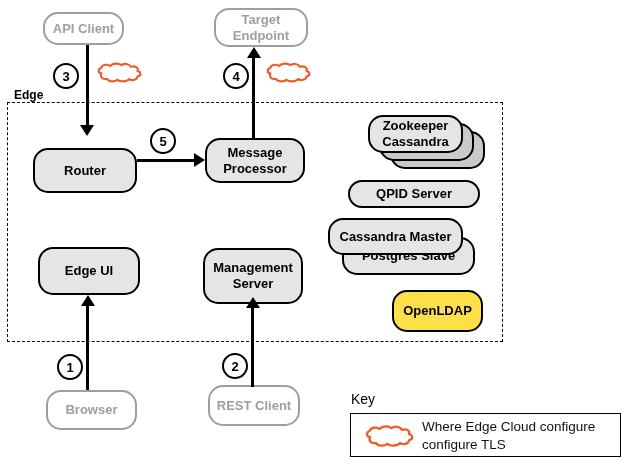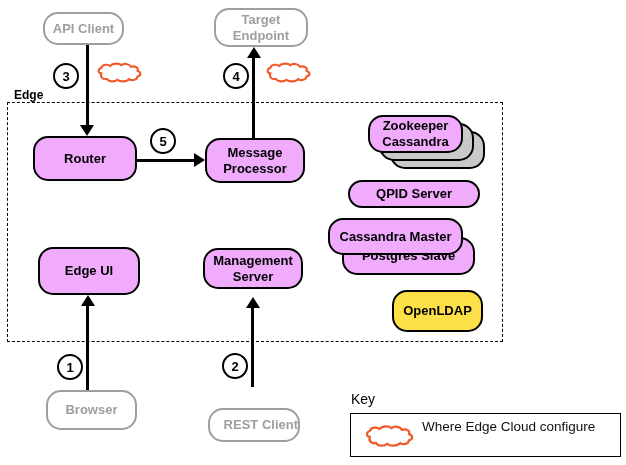--- a/index.html
+++ b/index.html
@@ -1,21 +1,21 @@
 <!DOCTYPE html>
 <html><head>
 <meta charset="utf-8">
 <style>
   html,body { margin:0; padding:0; background:#ffffff; font-family:"Liberation Sans", sans-serif; }
   .canvas { position:relative; width:626px; height:465px; background:#ffffff; overflow:hidden; }
 
   .node { position:absolute; box-sizing:border-box; display:flex; align-items:center; justify-content:center;
           text-align:center; font-weight:bold; font-size:13px; line-height:16px; border-radius:15px; }
   .ext  { background:#ffffff; border:2px solid #9E9E9E; color:#9E9E9E; }
-  .int  { background:#f0abfc; border:2px solid #000000; color:#000000; }
+  .int  { background:#e5e5e5; border:2px solid #000000; color:#000000; }
   .light{ background:#fde047; }
   .pill { border-radius:14px; }
 
   .zone { position:absolute; left:7px; top:102px; width:496px; height:240px;
           border:1px dashed #000; box-sizing:border-box; }
   .zone-label { position:absolute; left:14px; top:88px; font-weight:bold; font-size:12px; color:#000; }
 
   .vline { position:absolute; width:3px; background:#000; }
   .hline { position:absolute; height:3px; background:#000; }
   .head-down  { position:absolute; width:0; height:0; border-left:7px solid transparent; border-right:7px solid transparent; border-top:11px solid #000; }
@@ -52,34 +52,34 @@
 
   <div class="node ext" style="left:43px; top:12px; width:81px; height:33px;">
     <span>API Client</span>
   </div>
   <div class="node ext" style="left:214px; top:8px; width:94px; height:39px;">
     <span>Target Endpoint</span>
   </div>
   <div class="node ext" style="left:46px; top:390px; width:91px; height:40px;">
     <span>Browser</span>
   </div>
-  <div class="node ext" style="left:208px; top:408px; width:92px; height:34px;justify-content:flex-end;">
+  <div class="node ext" style="left:208px; top:385px; width:92px; height:41px;">
     <span>REST Client</span>
   </div>
 
-  <div class="node int" style="left:33px; top:136px; width:104px; height:45px;align-items:center;">
+  <div class="node int" style="left:33px; top:148px; width:104px; height:45px;align-items:center;">
     <span>Router</span>
   </div>
   <div class="node int" style="left:205px; top:138px; width:100px; height:45px;">
     <span>Message Processor</span>
   </div>
   <div class="node int" style="left:38px; top:247px; width:102px; height:48px;">
     <span>Edge UI</span>
   </div>
-  <div class="node int" style="left:203px; top:248px; width:100px; height:41px;">
+  <div class="node int" style="left:203px; top:248px; width:100px; height:56px;">
     <span>Management Server</span>
   </div>
 
   <div>
     <div class="shadow-box" style="left:390px; top:131px;"></div>
     <div class="shadow-box" style="left:379px; top:123px;"></div>
     <div class="node int" style="left:368px; top:115px; width:95px; height:38px; flex-direction:column;">
       <span>Zookeeper</span>
       <span>Cassandra</span>
     </div>
@@ -136,16 +136,17 @@
     <span>2</span>
   </div>
 
   <div class="key-title">Key</div>
   <div class="key-box">
     <svg class="cloud" style="left:12px; top:8px;" width="52" height="28" viewBox="0 0 60 30">
       <use href="#cloud-shape"></use>
     </svg>
     <div class="key-text">
       <div>Where Edge Cloud configure</div>
+      <div>configure TLS</div>
     </div>
   </div>
 
 </div>
 
 </body></html>

